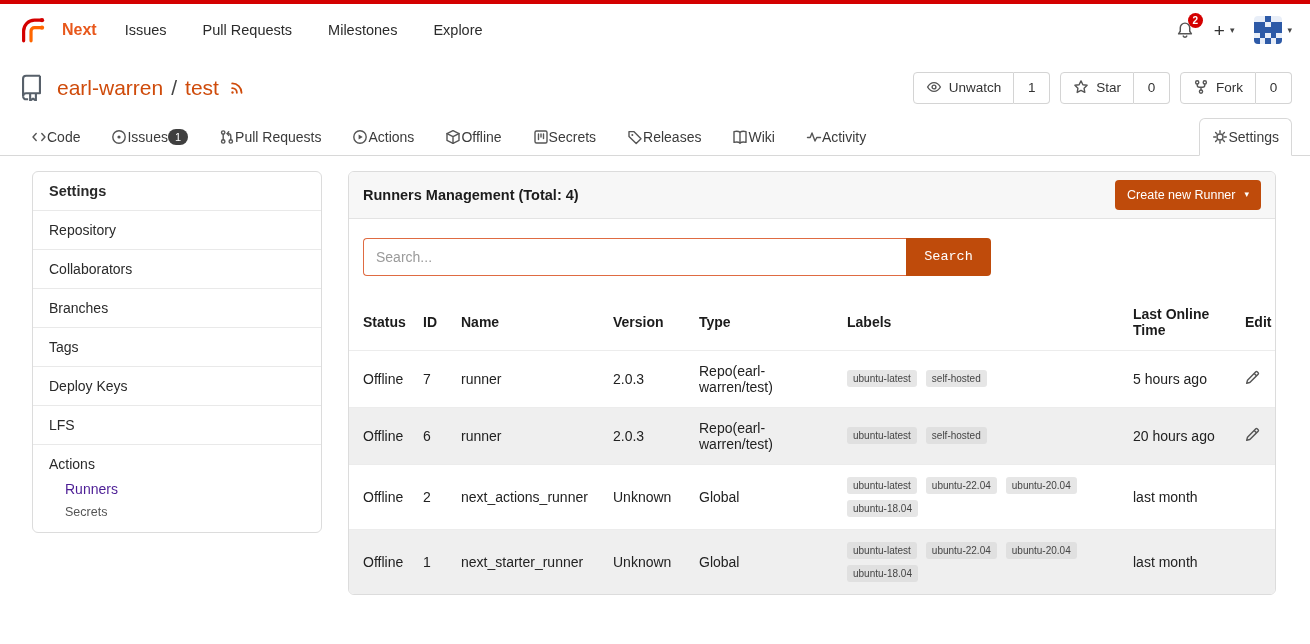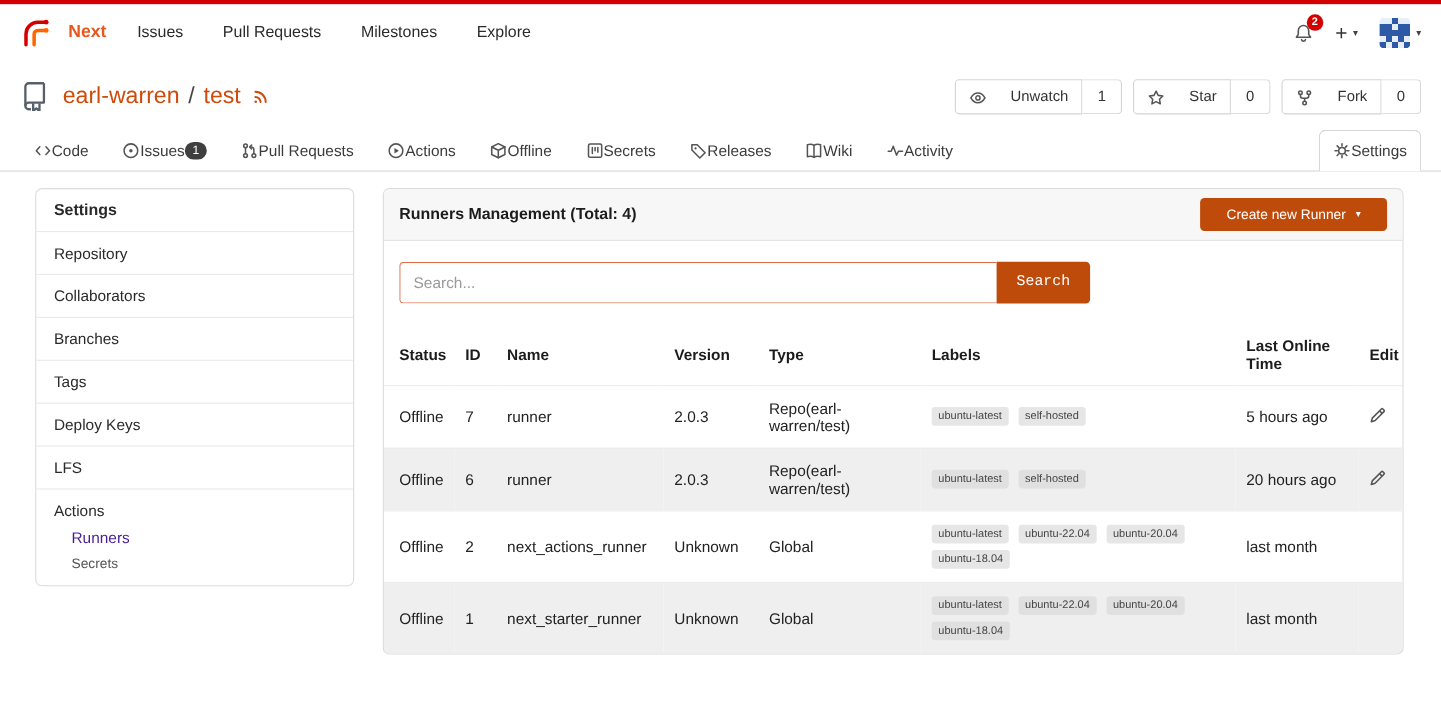--- a/index.html
+++ b/index.html
@@ -36,21 +36,21 @@
 
   
   .repo-header{display:flex;align-items:center;padding:16px 18px 10px;gap:12px}
   .repo-icon-wrap{color:#57606a;display:flex}
   .repo-title{font-size:21px;display:flex;align-items:center;gap:8px;color:#333}
   .repo-owner,.repo-name{color:var(--link)}
   .repo-sep{color:#454545}
   .rss-wrap{color:var(--link);display:flex;margin-left:2px;cursor:pointer}
   .repo-actions{margin-left:auto;display:flex;gap:10px}
   .btn-group{display:flex}
-  .btn{display:inline-flex;align-items:flex-end;gap:22px;border:1px solid #d4d4d4;background:#fff;
+  .btn{display:inline-flex;align-items:flex-start;gap:7px;border:1px solid #d4d4d4;background:#fff;
     padding:6px 12px;font-size:13.5px;color:#333;cursor:pointer;line-height:1.3}
   .btn .ic{color:#555}
   .btn-label{border-radius:4px 0 0 4px}
   .btn-count{border-left:0;border-radius:0 4px 4px 0;min-width:36px;justify-content:center}
 
   
   .tabs{display:flex;align-items:flex-end;padding:0 18px;border-bottom:1px solid #d8d8d8;gap:5px;margin-top:4px}
   .tab{display:flex;align-items:center;gap:0;padding:10px 12px;color:#3b3b3b;font-size:14px;
     border:1px solid transparent;margin-bottom:-1px;white-space:nowrap}
   .tab.active{margin-left:auto;background:#fff;border:1px solid #d8d8d8;border-bottom-color:#fff;
@@ -68,21 +68,21 @@
   .sb-actions-label{padding-bottom:2px}
   .sb-sub{padding:2px 0 2px 16px}
   .sb-sub-item{padding:5px 0;font-size:14px;color:#222}
   .sb-sub-item.active{font-weight:400;color:#4c1d95}
   .sb-sub-item.small{font-size:12.5px;color:#555;padding:3px 0}
 
   .panel{flex:1;border:1px solid #dcdcdc;border-radius:6px;background:#fff;overflow:hidden}
   .panel-header{display:flex;align-items:center;justify-content:space-between;background:#f7f7f7;
     border-bottom:1px solid #e3e3e3;padding:8px 14px}
   .panel-title{font-weight:700;font-size:14.5px;color:#1c1c1c}
-  .create-btn{background:var(--btn);color:#fff;border:none;border-radius:4px;padding:8px 24px;
+  .create-btn{background:var(--btn);color:#fff;border:none;border-radius:4px;padding:8px 12px;
     font-size:12.5px;display:flex;align-items:center;gap:9px;cursor:pointer;font-family:inherit}
   .create-btn .caret{color:#fff}
 
   .search-row{display:flex;padding:19px 14px 10px}
   .search-input{width:543px;height:38px;border:1px solid #df6b42;border-right:none;
     border-radius:4px 0 0 4px;padding:0 12px;font-size:14px;font-family:inherit;outline:none;color:#333}
   .search-input::placeholder{color:#9a9a9a}
   .search-btn{height:38px;width:85px;background:var(--btn);color:#fff;border:none;
     border-radius:0 4px 4px 0;font-size:13.5px;cursor:pointer;font-family:Liberation Mono, monospace}
 

